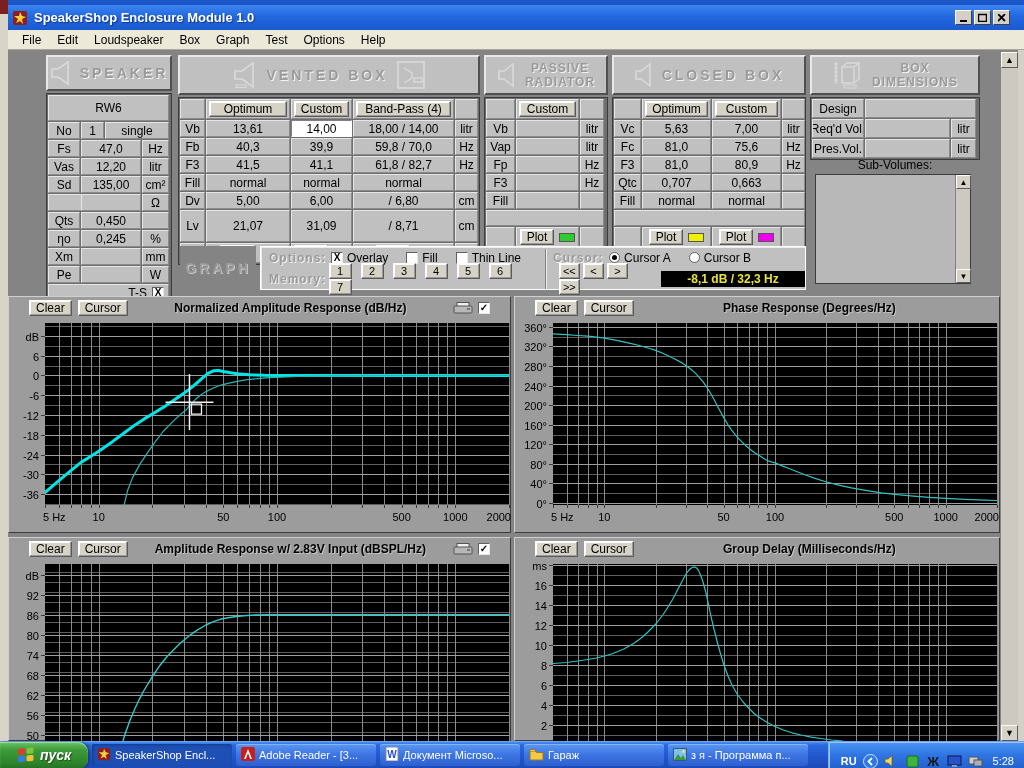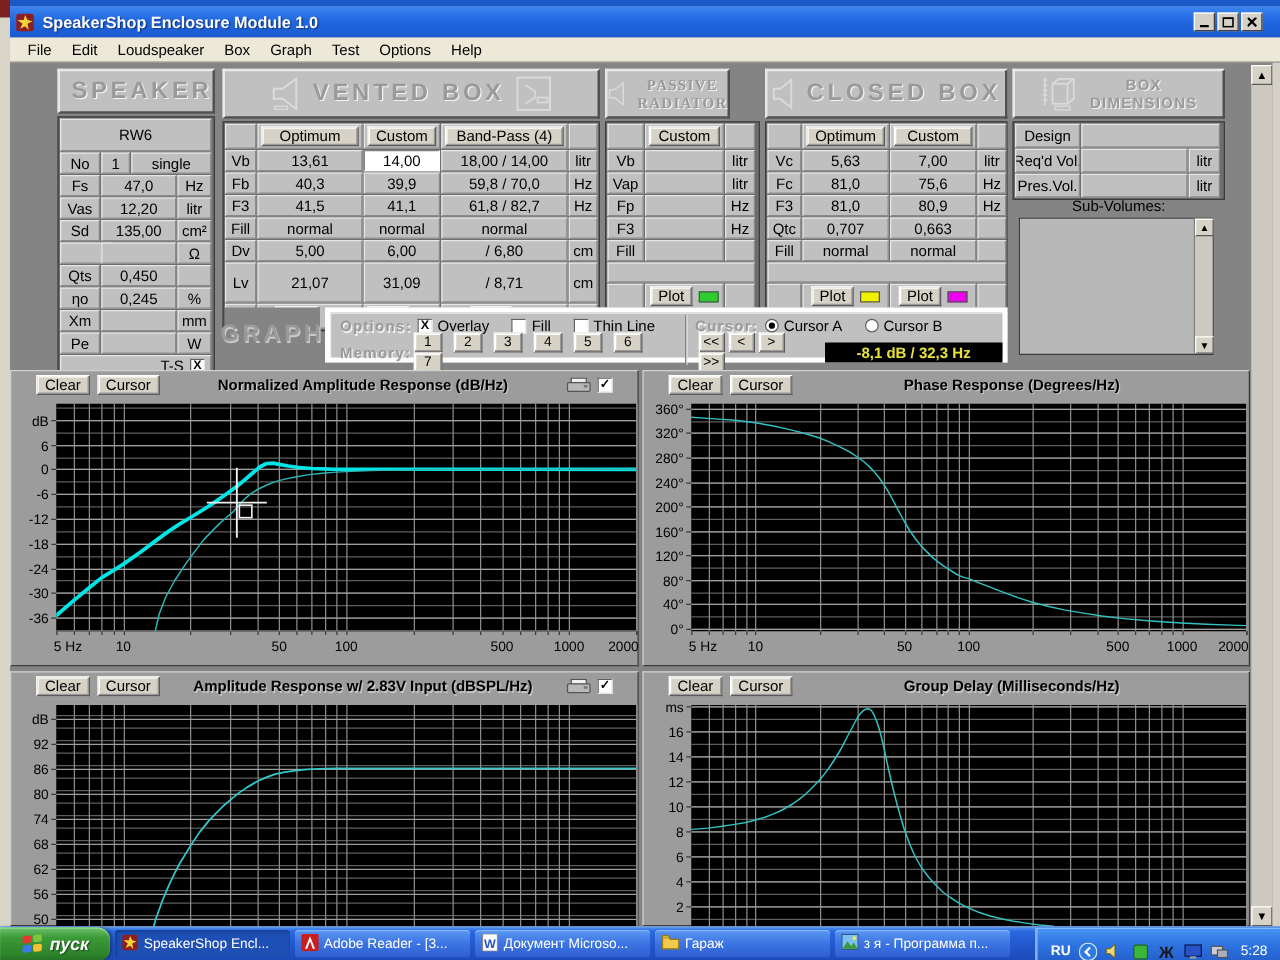--- a/index.html
+++ b/index.html
@@ -19,21 +19,21 @@
   #win-controls { margin-left:auto; display:flex; padding-right:10px; }
   #menubar { position:absolute; left:8px; top:30px; width:1016px; height:20px; background:#ece9d8;
     border-bottom:1px solid #aca899; display:flex; align-items:center; padding-left:6px; }
   #menubar .mitem { padding:2px 8px; font-size:12px; }
   #client { position:absolute; left:8px; top:50px; width:1016px; height:691px; background:#848484; overflow:hidden; }
   #right-frame { position:absolute; left:1010px; top:0; width:6px; height:691px; background:#d4d0c8; }
 
   
   .hdr-panel { position:absolute; background:#c0c0c0; border:2px solid; border-color:#e8e8e8 #505050 #505050 #e8e8e8;
     display:flex; align-items:center; justify-content:center; gap:8px; }
-  .embossed { color:#9a9a9a; text-shadow:1px 1px 0 #f2f2f2; font-weight:bold; letter-spacing:3px; font-size:19px; }
+  .embossed { color:#9a9a9a; text-shadow:1px 1px 0 #f2f2f2; font-weight:bold; letter-spacing:3px; font-size:14px; }
   .embossed.small { letter-spacing:1px; font-size:12px; }
   .hdr-2line { text-align:center; line-height:14px; }
 
   
   .dtable { position:absolute; background:#6e6e6e; border:1px solid #3c3c3c; display:grid; gap:1px; padding:1px; }
   .tcell { background:#c0c0c0; border:1px solid; border-color:#e6e6e6 #8a8a8a #8a8a8a #e6e6e6;
     display:flex; align-items:center; justify-content:center; font-size:12px; overflow:hidden; white-space:nowrap; }
   .tcell.lab { justify-content:center; }
   .tcell.sel { background:#fff; border-color:#808080 #fff #fff #808080; font-weight:normal; }
   .tcell.hdrbtn { padding:1px 2px; }
@@ -42,21 +42,21 @@
   .btn { background:#d6d2c6; border:1px solid; border-color:#fdfdfd #5a5a5a #5a5a5a #fdfdfd;
     box-shadow:inset -1px -1px 0 #9a9a9a, inset 1px 1px 0 #fff; font-size:12px; font-family:inherit; padding:0 6px; height:16px; }
   .swatch { display:inline-block; width:16px; height:9px; margin-left:5px; border:1px solid #555; }
   .cbx { display:inline-flex; width:12px; height:12px; background:#fff; border:1px solid; border-color:#606060 #e8e8e8 #e8e8e8 #606060;
     align-items:center; justify-content:center; font-size:10px; font-weight:bold; line-height:1; }
   .radio { display:inline-block; width:11px; height:11px; border-radius:50%; background:#fff; border:1px solid #606060; position:relative; }
   .radio.sel::after { content:""; position:absolute; left:2px; top:2px; width:5px; height:5px; border-radius:50%; background:#000; }
 
   
   #graph-box { position:absolute; left:252px; top:196px; width:546px; height:44px; background:#c0c0c0;
-    border:4px solid #ffffff; box-shadow:inset 1px 1px 0 #ececec; }
+    border:1px solid #ffffff; box-shadow:inset 1px 1px 0 #ececec; }
   #graph-box .row { display:flex; align-items:center; height:21px; padding-left:8px; }
   #graph-box .vdiv { position:absolute; left:284px; top:2px; width:2px; height:40px;
     border-left:1px solid #808080; border-right:1px solid #ececec; }
   .optitem { display:flex; align-items:center; gap:4px; margin-right:18px; }
   #memory-buttons button, #nav-buttons button { width:23px; height:16px; margin-right:9px; background:#d6d2c6;
     border:1px solid; border-color:#fdfdfd #5a5a5a #5a5a5a #fdfdfd; box-shadow:inset -1px -1px 0 #9a9a9a, inset 1px 1px 0 #fff;
     font-size:11px; font-family:inherit; }
   #nav-buttons button { width:21px; margin-right:3px; }
   #cursor-readout { width:150px; height:16px; background:#000; color:#e8e23c; font-size:12px; font-weight:bold;
     display:flex; align-items:center; justify-content:center; margin-left:10px; }
@@ -251,21 +251,21 @@
         <button class="btn">Plot</button>
         <span class="swatch" style="background: rgb(0, 240, 240);"></span>
       </div>
       <div class="tcell">
         <button class="btn">Plot</button>
         <span class="swatch" style="background: rgb(17, 102, 238);"></span>
       </div>
       <div class="tcell"></div>
     </div>
 
-  <div class="hdr-panel" style="left:476px; top:5px; width:100px; height:40px;font-family:Liberation Serif, serif;">
+  <div class="hdr-panel" style="left:476px; top:5px; width:124px; height:40px;">
     <svg width="20" height="28" viewBox="0 0 20 28">
       <path d="M2 10 h5 l9 -7 v22 l-9 -7 h-5 z" fill="none" stroke="#dadada" stroke-width="1.5"></path>
     </svg>
     <span class="embossed small hdr-2line">PASSIVE<br>RADIATOR</span>
   </div>
   <div id="passive-table" class="dtable" style="left:476px; top:47px; width:124px; grid-template-columns:29px 63px 24px;">
       <div class="tcell" style="height: 20px;"></div>
       <div class="tcell hdrbtn">
         <button class="colbtn">Custom</button>
       </div>

